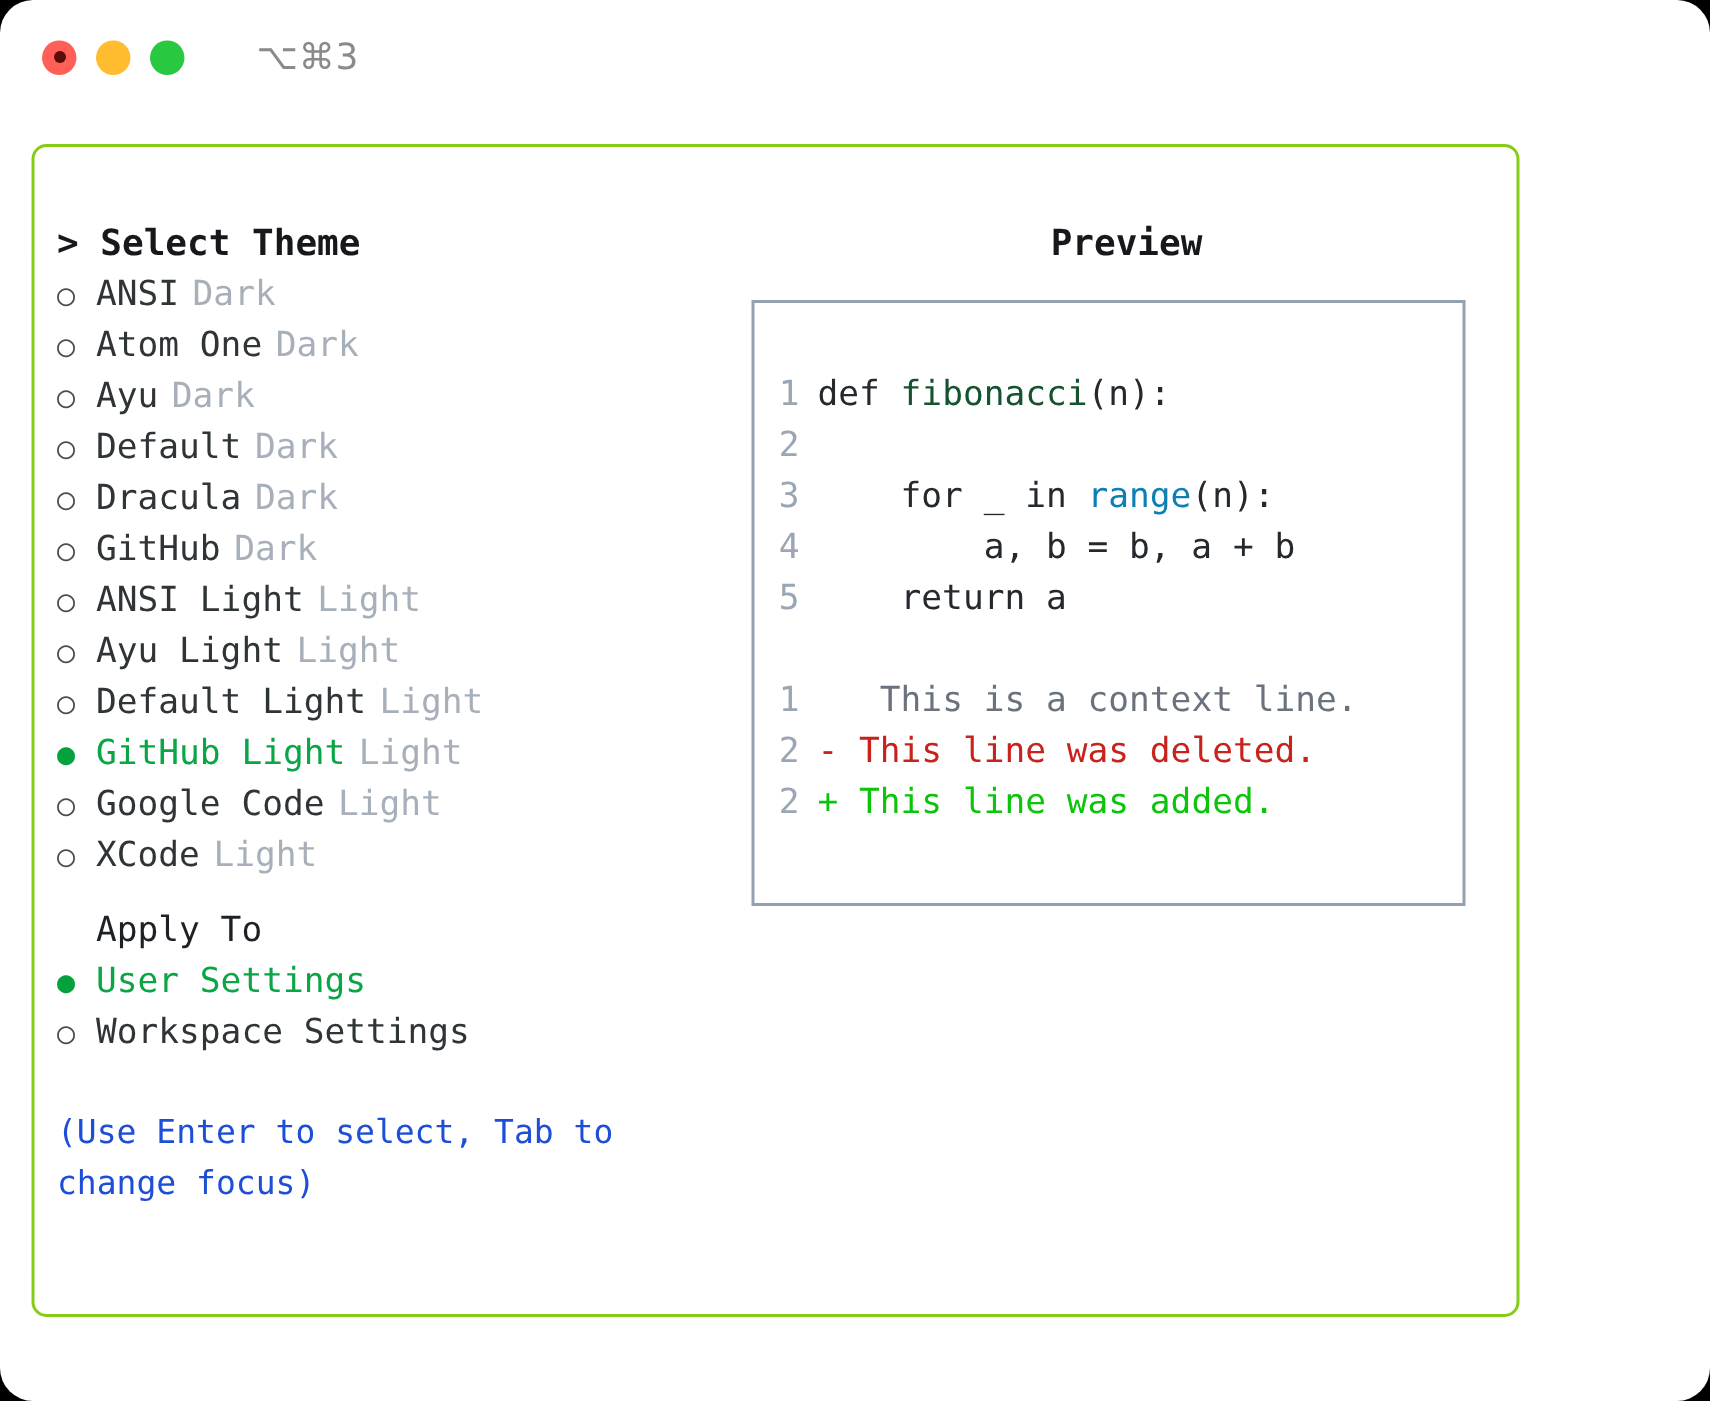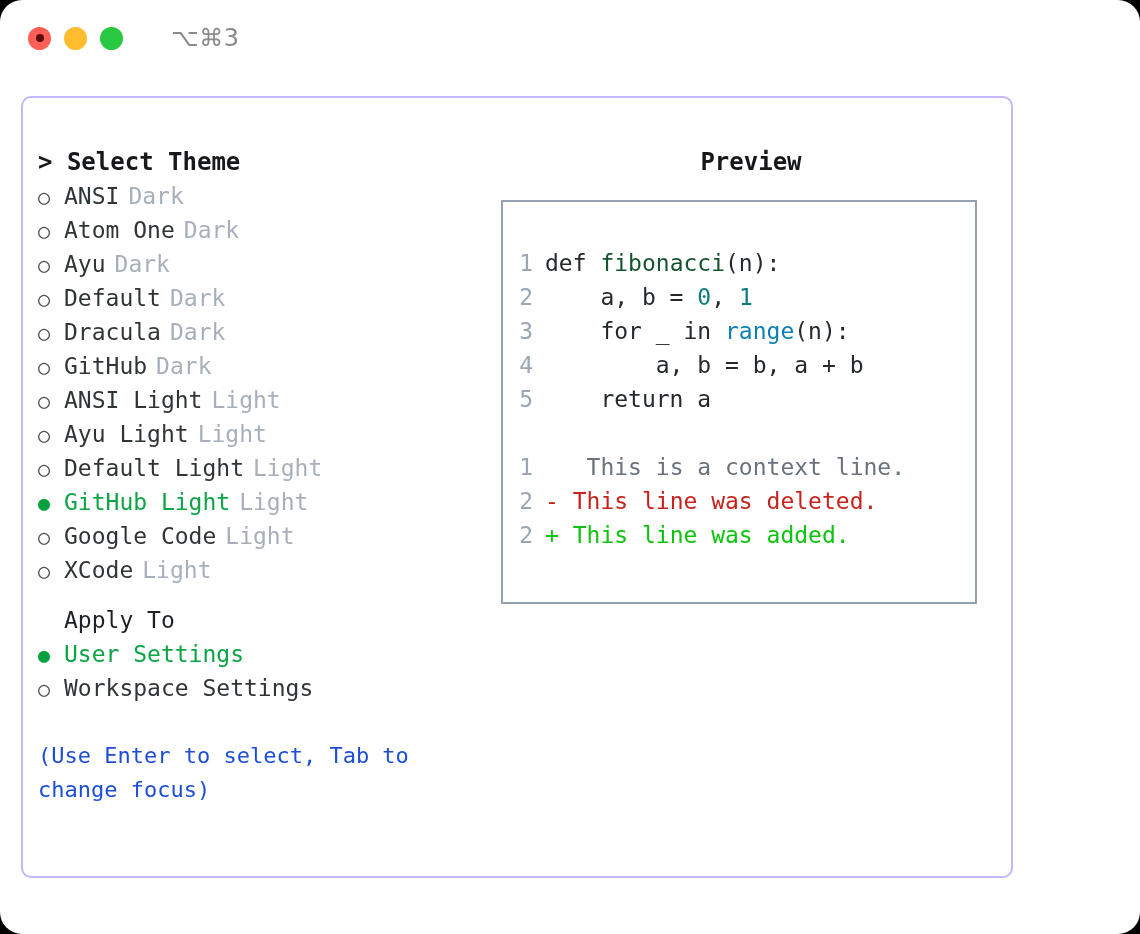--- a/index.html
+++ b/index.html
@@ -69,21 +69,21 @@
     white-space: pre;
   }
 
   
   .panel {
     position: absolute;
     left: 21px;
     top: 96px;
     width: 992px;
     height: 782px;
-    border: 2px solid #c4b5fd;
+    border: 2px solid #84cc16;
     border-radius: 10px;
     box-sizing: border-box;
     background: #ffffff;
   }
 
   .panel-inner {
     position: absolute;
     left: 0; top: 0;
     width: 100%;
     height: 100%;
@@ -256,21 +256,21 @@
 
         <div class="hint">(Use Enter to select, Tab to change focus)</div>
       </div>
 
       <div class="right-col">
         <div class="preview-title">Preview</div>
 
         <div class="preview-box">
           <div id="code-block">
               <div class="code-line"><span class="ln">1</span><span><span class="code-text">def </span><span class="tok-fn">fibonacci</span><span class="code-text">(n):</span></span></div>
-              <div class="code-line"><span class="ln">2</span><span><span class="code-text">    a, b = </span><span class="tok-num">0</span><span class="code-text">, </span><span class="tok-num">1</span></span></div>
+              <div class="code-line"><span class="ln">2</span></div>
               <div class="code-line"><span class="ln">3</span><span><span class="code-text">    for _ in </span><span class="tok-call">range</span><span class="code-text">(n):</span></span></div>
               <div class="code-line"><span class="ln">4</span><span><span class="code-text">        a, b = b, a + b</span></span></div>
               <div class="code-line"><span class="ln">5</span><span><span class="code-text">    return a</span></span></div>
             </div>
           <div class="diff-gap"></div>
           <div id="diff-block">
               <div class="code-line"><span class="ln">1</span><span class="diff-ctx"> </span><span class="diff-ctx">  This is a context line.</span></div>
               <div class="code-line"><span class="ln">2</span><span class="diff-del">-</span><span class="diff-del"> This line was deleted.</span></div>
               <div class="code-line"><span class="ln">2</span><span class="diff-add">+</span><span class="diff-add"> This line was added.</span></div>
             </div>

